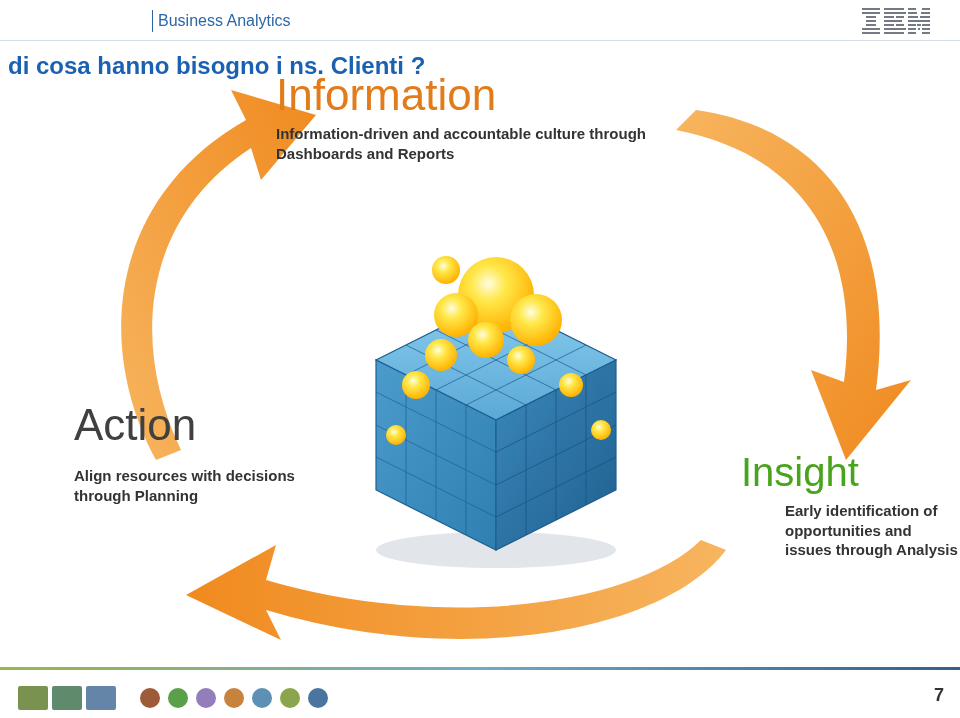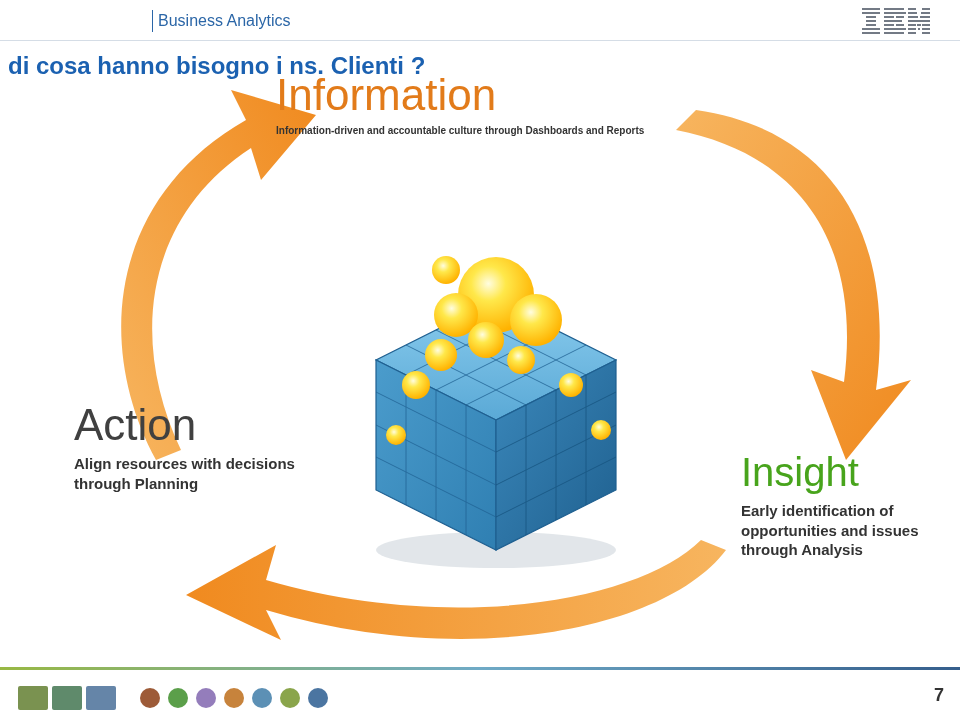--- a/index.html
+++ b/index.html
@@ -10,29 +10,29 @@
 .brand-label { position: absolute; top: 12px; left: 158px; color: #2b66a7; font-size: 16px; }
 .ibm-logo { position: absolute; top: 8px; right: 30px; }
 .header-line { position: absolute; top: 40px; left: 0; right: 0; height: 1px; background: #d5dde6; }
 
 .page-title { position: absolute; top: 52px; left: 8px; color: #1b61b1; font-weight: bold; font-size: 24px; }
 
 .diagram { position: absolute; top: 60px; left: 16px; width: 960px; height: 580px; }
 
 .info-block { position: absolute; top: 10px; left: 260px; width: 430px; }
 .info-title { color: #e27b1a; font-size: 44px; font-weight: normal; }
-.info-desc { color: #333; font-size: 10px; font-weight: bold; margin-top: 4px; line-height: 1.3; }
+.info-desc { color: #333; font-size: 15px; font-weight: bold; margin-top: 4px; line-height: 1.3; }
 
 .action-block { position: absolute; top: 340px; left: 58px; width: 230px; }
 .action-title { color: #404040; font-size: 44px; font-weight: normal; }
-.action-desc { color: #333; font-size: 15px; font-weight: bold; margin-top: 4px; line-height: 1.3; }
+.action-desc { color: #333; font-size: 15px; font-weight: bold; margin-top: 16px; line-height: 1.3; }
 
 .insight-block { position: absolute; top: 390px; left: 725px; width: 220px; }
 .insight-title { color: #48a41c; font-size: 40px; font-weight: normal; }
-.insight-desc { color: #333; font-size: 15px; font-weight: bold; margin-top: 6px; line-height: 1.3; }
+.insight-desc { color: #333; font-size: 15px; font-weight: bold; margin-top: 6px; line-height: 1.3; margin-left: 44px; }
 
 .arrow { position: absolute; }
 
 .cube-wrap { position: absolute; top: 180px; left: 330px; width: 300px; height: 330px; }
 
 .footer-bar { position: absolute; bottom: 0; left: 0; right: 0; height: 54px; }
 .footer-line { position: absolute; bottom: 48px; left: 0; right: 0; height: 3px; background: linear-gradient(to right, #98b843 0%, #6faac6 50%, #355e8c 100%); }
 .footer-dots { position: absolute; bottom: 10px; left: 140px; display: flex; gap: 8px; }
 .footer-dots span { width: 20px; height: 20px; border-radius: 50%; display: inline-block; }
 .footer-thumbs { position: absolute; bottom: 8px; left: 18px; display: flex; gap: 4px; }

